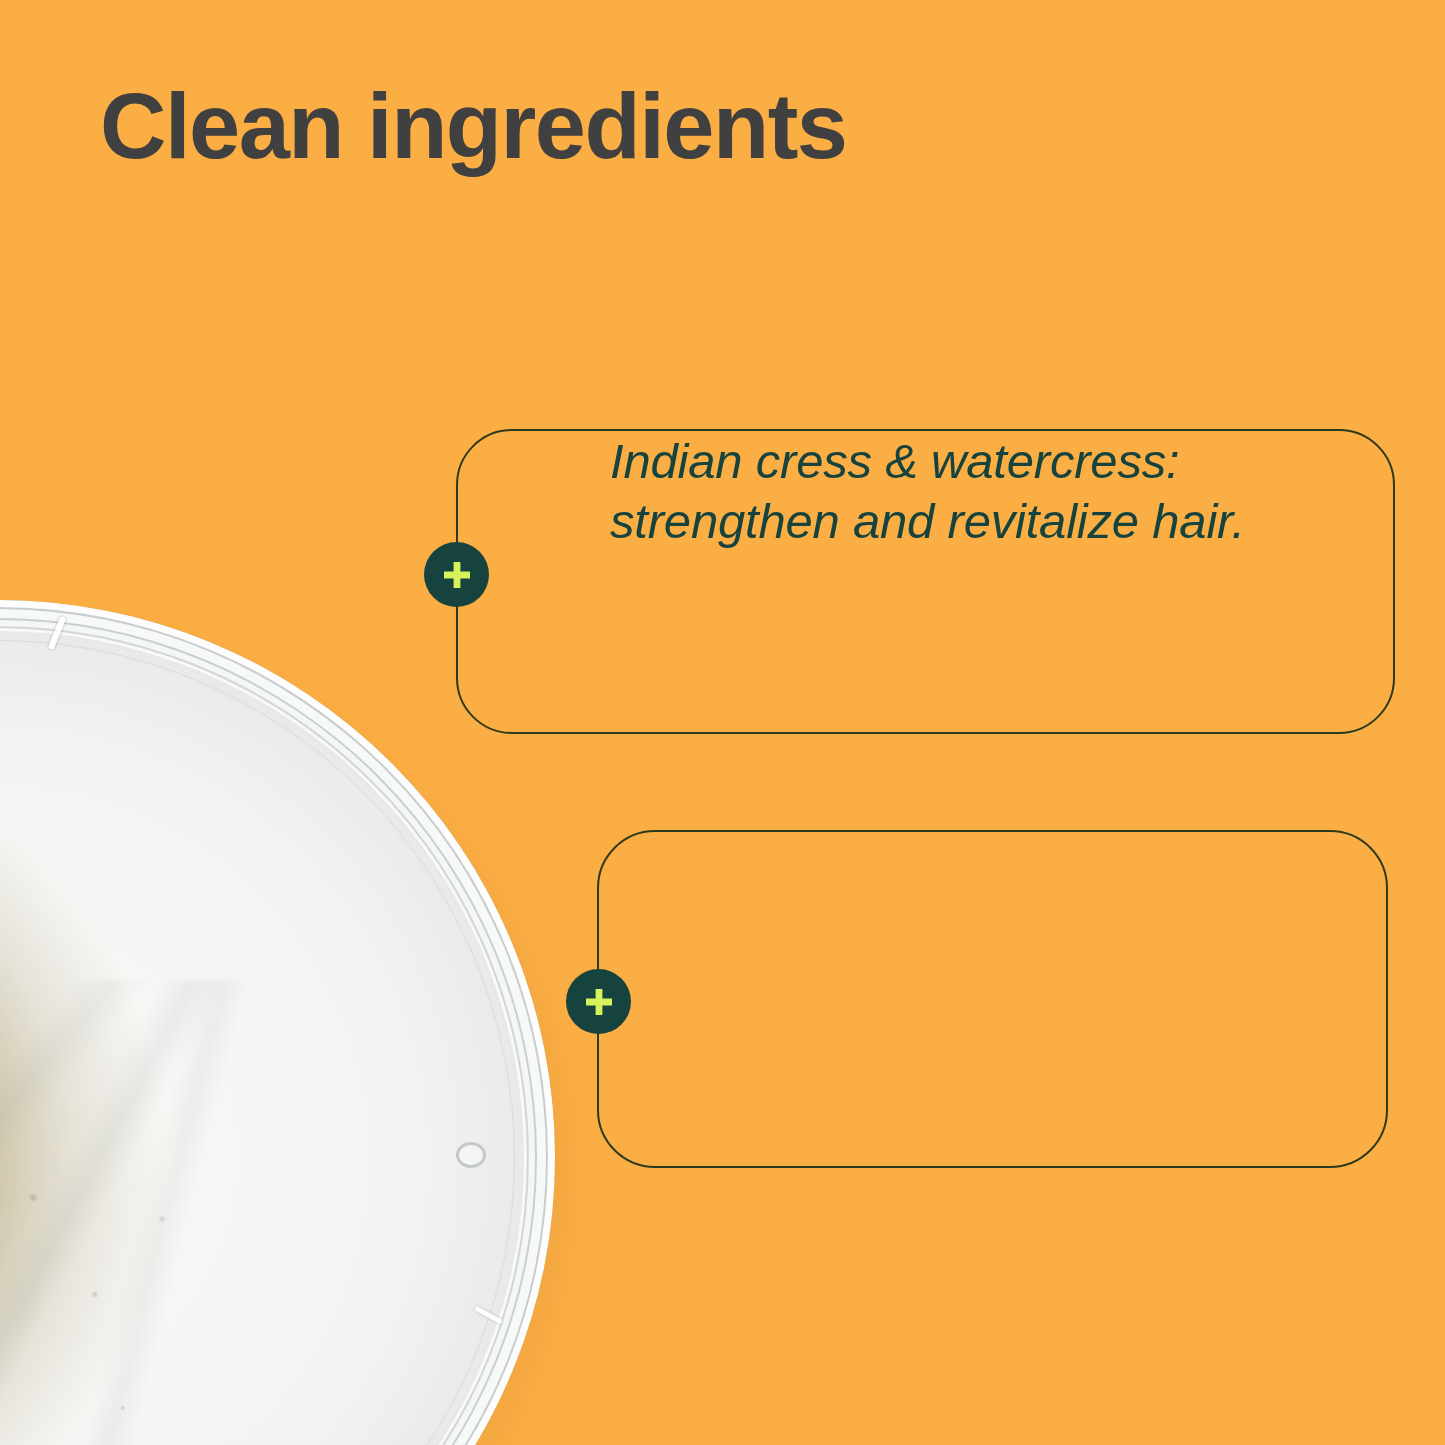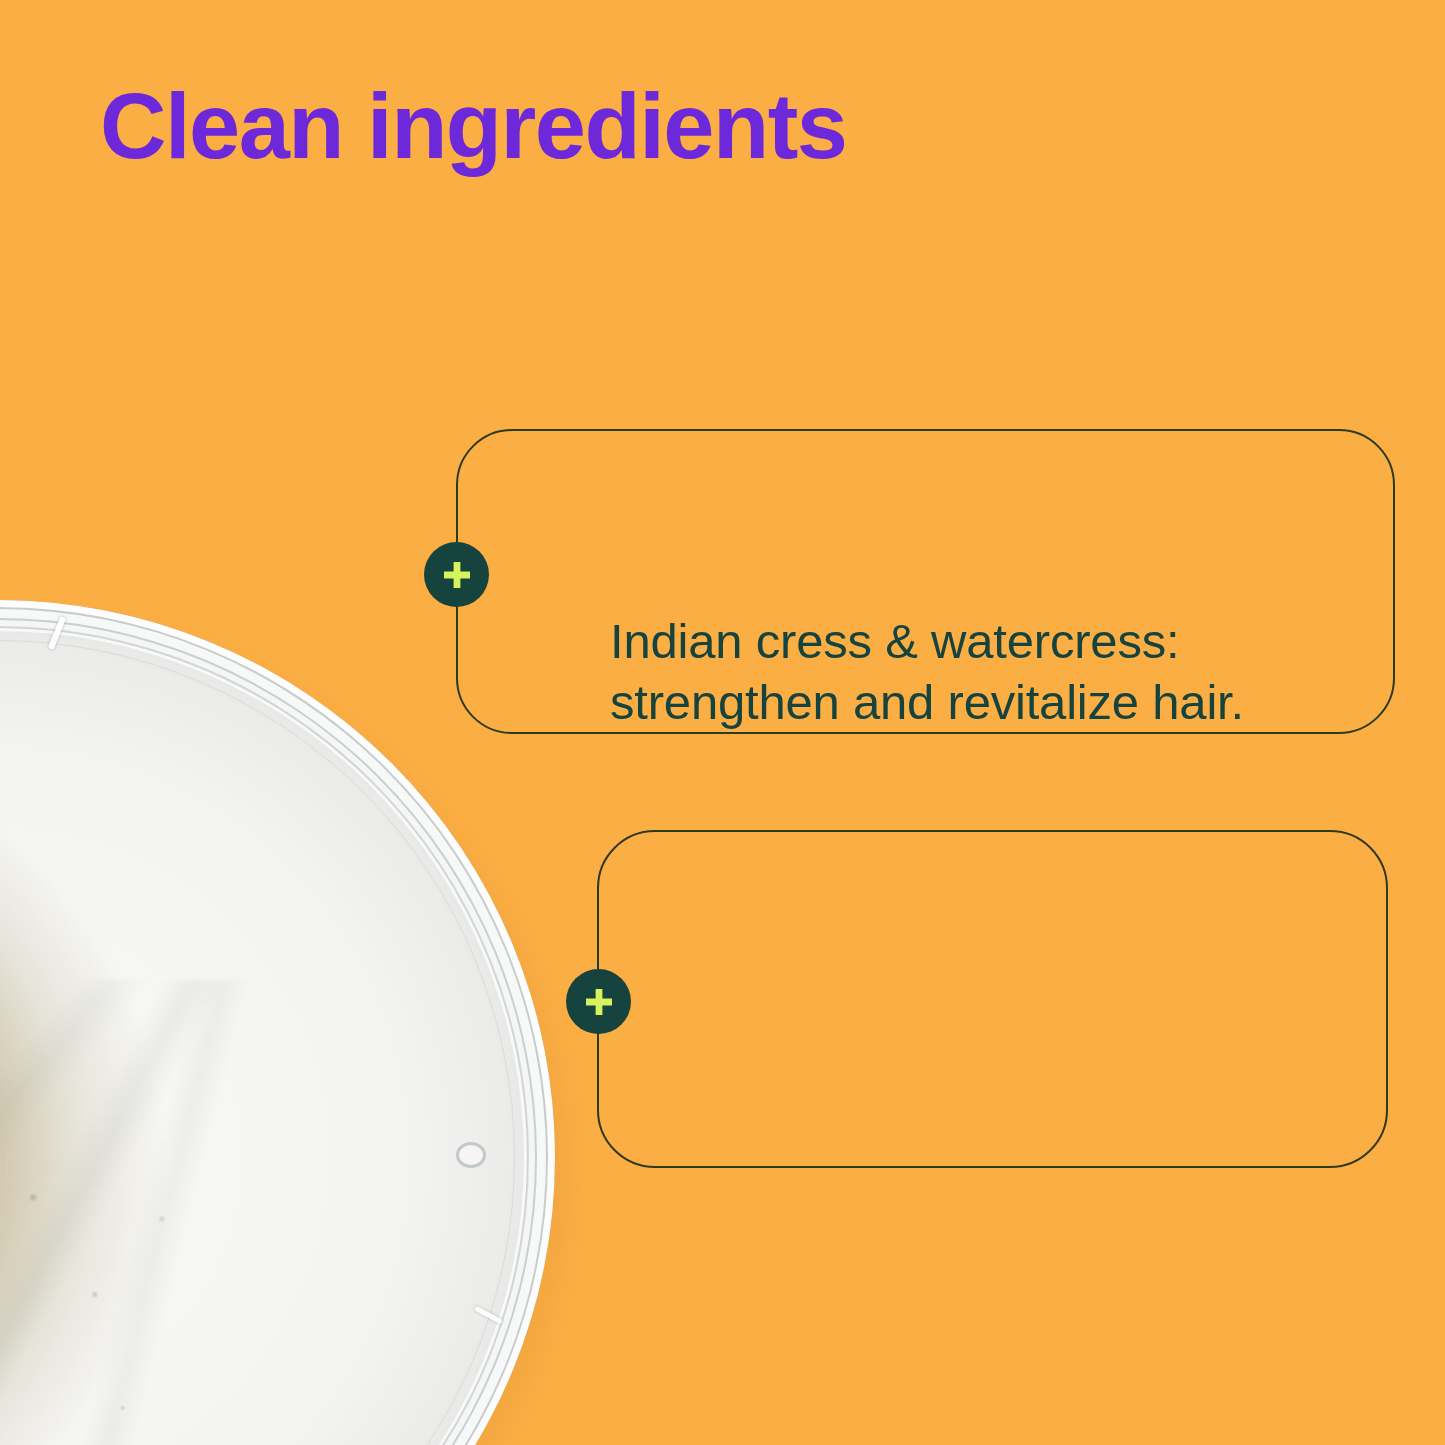--- a/index.html
+++ b/index.html
@@ -15,21 +15,21 @@
   }
 
   
   .page-title {
     position:absolute;
     left:100px;
     top:78px;
     font-size:92px;
     font-weight:700;
     letter-spacing:-1.5px;
-    color:#6d28d9;
+    color:#404040;
     line-height:1.05;
     white-space:nowrap;
   }
 
   
   .dish-wrap {
     position:absolute;
     left:-560px;
     top:600px;
     width:1115px;
@@ -182,21 +182,22 @@
       linear-gradient(130deg, rgba(130,138,138,0) 30%, rgba(130,138,138,.25) 33%, rgba(130,138,138,0) 36%);
     filter:blur(2px);
   }
 
   
   .card {
     position:absolute;
     border:2.5px solid #2E3A1C;
     border-radius:54px;
     display:flex;
-    align-items:flex-end;
+    align-items:flex-start;
+    font-style:italic;
   }
   #card-1 { left:456px; top:429px;  width:939px; height:305px; border-radius:56px; }
   #card-2 { left:597px; top:830px;  width:791px; height:338px; border-radius:58px; }
 
   .card-text {
     color:#17433E;
     font-size:49px;
     line-height:1.23;
     font-weight:400;
     letter-spacing:-0.2px;

